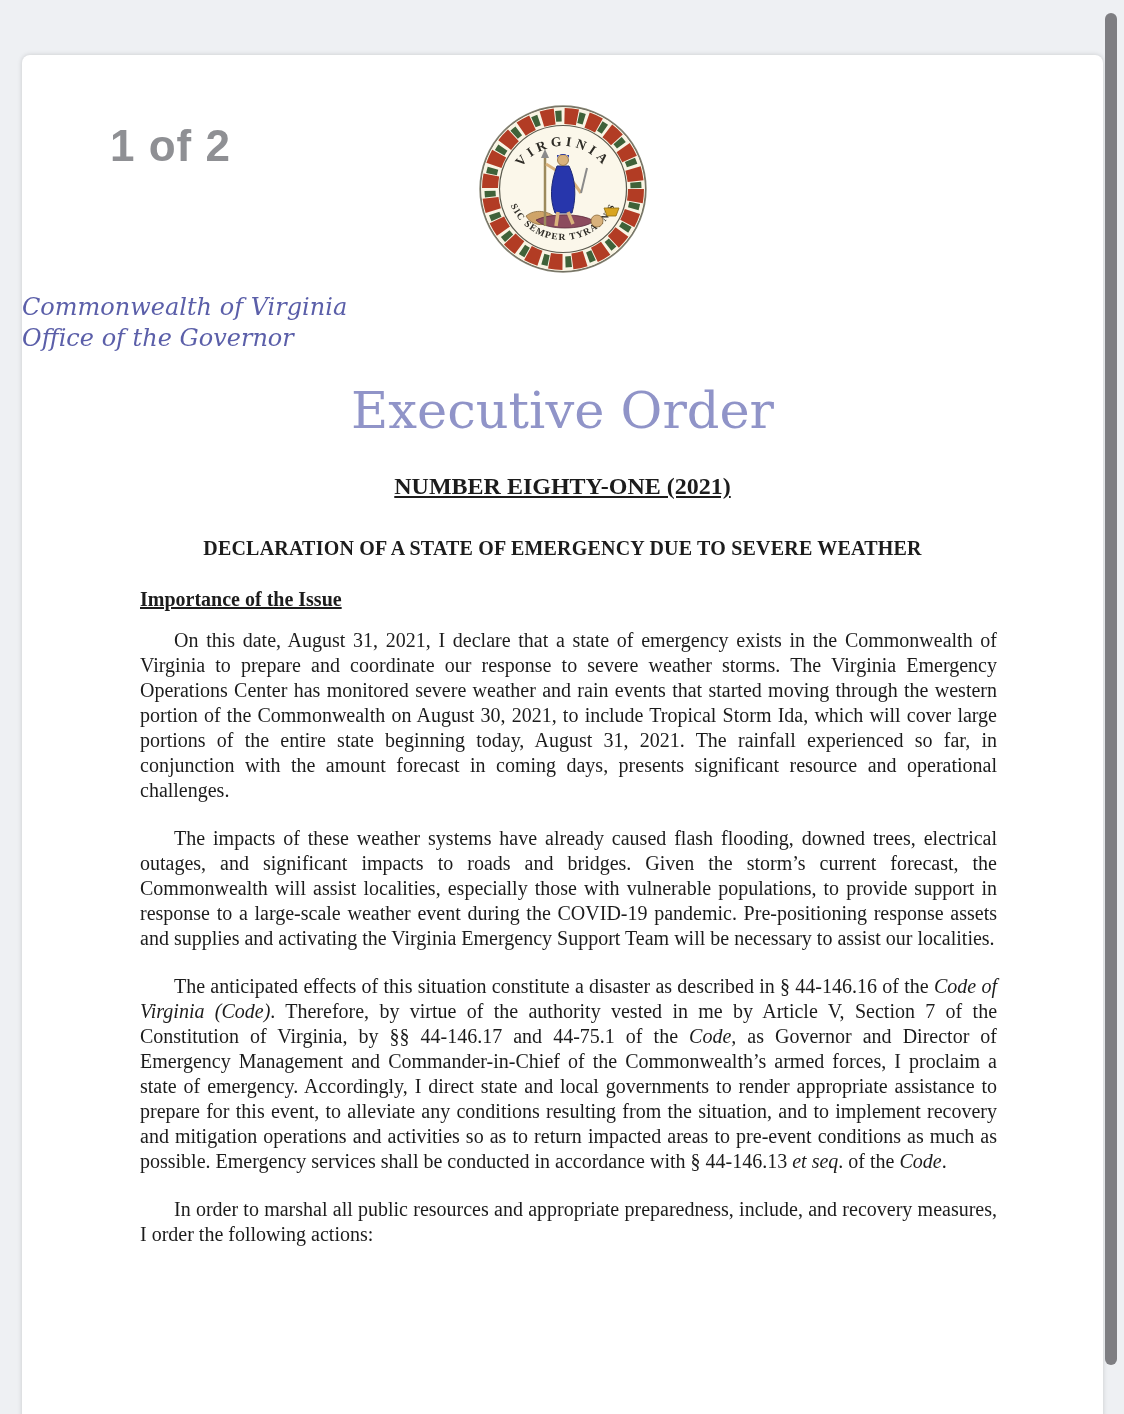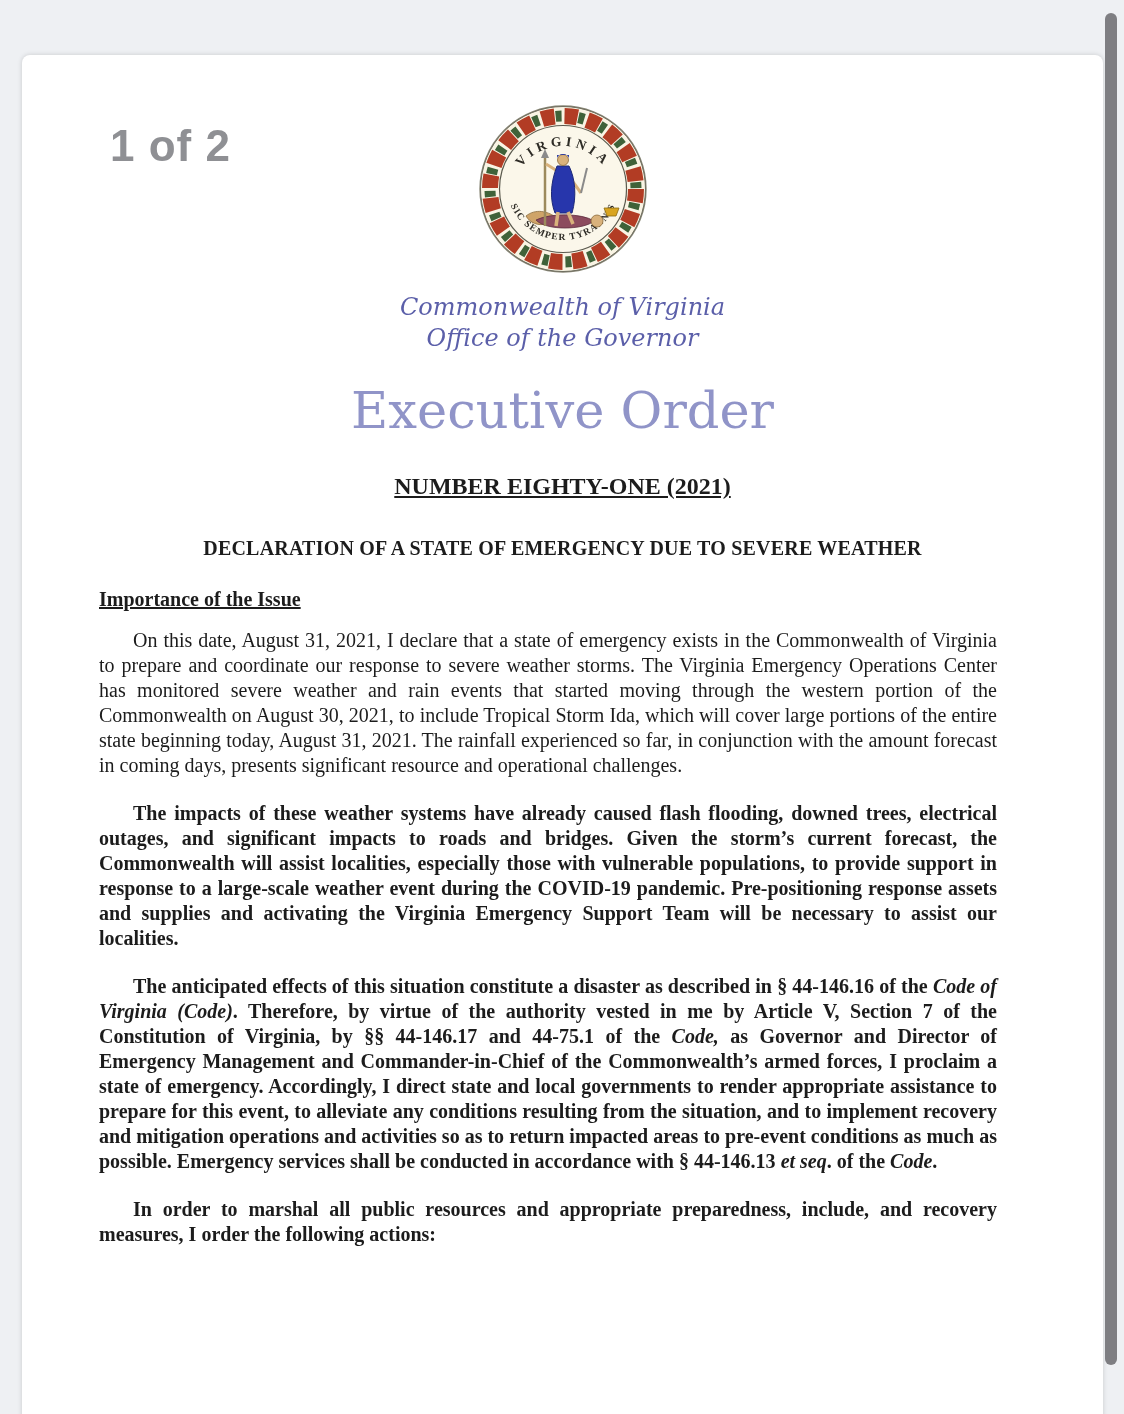--- a/index.html
+++ b/index.html
@@ -50,21 +50,20 @@
   .seal-wrap {
     width: 170px;
     margin: 0 auto;
     padding-top: 0;
     position: relative;
     top: 49px;
     height: 170px;
   }
   .letterhead {
     margin-top: 67px; 
-    text-align: center;
     font-family: "DejaVu Serif", serif;
     font-style: italic;
     font-size: 24px;
     line-height: 31px;
     color: var(--letterhead-text);
   }
   .doc-title {
     margin-top: 27px;
     text-align: center;
     font-family: "DejaVu Serif", serif;
@@ -82,37 +81,37 @@
   }
   .subject {
     margin-top: 37px;
     text-align: center;
     font-weight: bold;
     font-size: 20px;
     color: var(--body-text);
     letter-spacing: 0.2px;
   }
   .content {
-    padding: 0 106px 0 77px;
+    padding: 0 106px 0 118px;
     color: var(--body-text);
   }
   .section-heading {
     margin-top: 28px;
     font-weight: bold;
     font-size: 20px;
     text-decoration: underline;
   }
   .body-para {
     margin-top: 17px;
     font-size: 20px;
     line-height: 25px;
     text-align: justify;
     text-indent: 34px;
   }
-  .body-para + .body-para { margin-top: 23px; font-weight: bold; }
+  .body-para + .body-para { margin-top: 23px; }
   .it { font-style: italic; }
   .seal-svg text { font-family: "Liberation Serif", serif; }
 </style>
 </head>
 <body>
 
 <div class="viewport">
 
   <div class="page">
 

